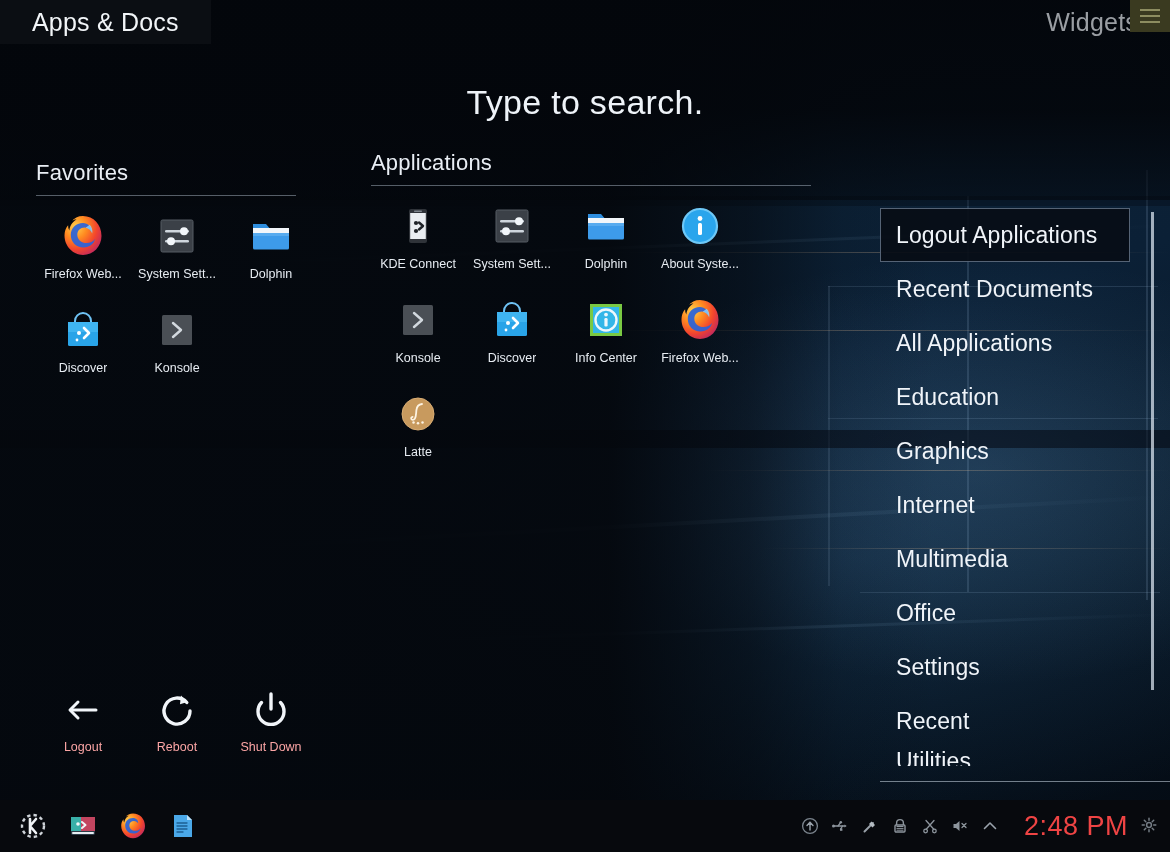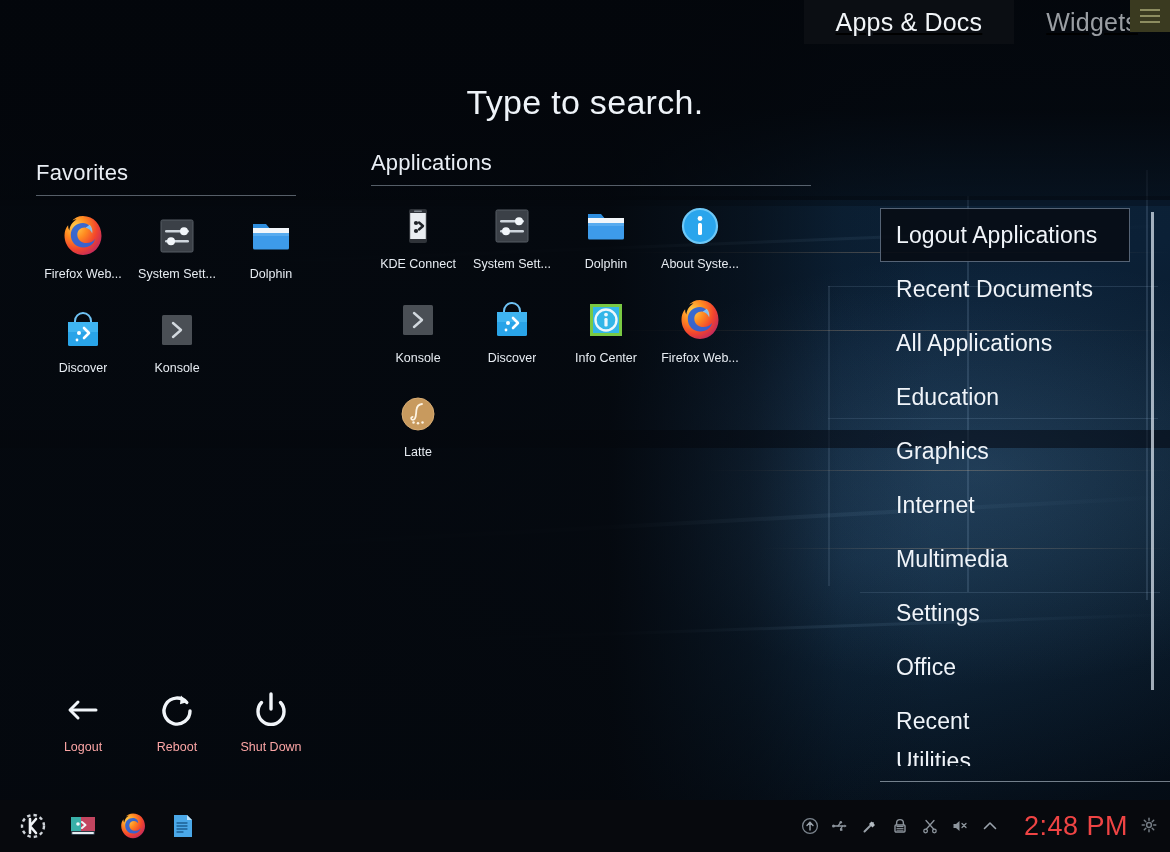--- a/index.html
+++ b/index.html
@@ -33,23 +33,22 @@
       linear-gradient(to right, rgba(4,7,12,.94) 0%, rgba(4,7,12,.93) 52%, rgba(4,7,12,.55) 64%, rgba(4,7,12,.12) 72%, rgba(4,7,12,0) 80%);
   }
   #topscrim{
     position:absolute; left:0; top:0; width:1170px; height:200px;
     background:linear-gradient(to bottom, rgba(3,6,11,.97) 0%, rgba(3,6,11,.92) 55%, rgba(3,6,11,.55) 100%);
   }
 
   
   #tabbar{
     position:absolute; left:0; top:0; width:1170px; height:44px;
-    display:flex; align-items:stretch; justify-content:flex-end; gap:0;
+    display:flex; align-items:stretch; justify-content:space-between; gap:0;
     z-index:30;
-    text-decoration:underline;
   }
   .tab{
     display:flex; align-items:center; justify-content:center;
     padding:0 32px; font-size:25px; letter-spacing:.2px;
     color:#9a9ea3; cursor:pointer; user-select:none;
   }
   .tab.selected{ color:#f2f5f8; background:#0b0e13; }
 
   #menu-button{
     position:absolute; right:0; top:0; width:40px; height:32px;
@@ -457,24 +456,24 @@
   <div class="cat">
     <span>Graphics</span>
     </div>
   <div class="cat">
     <span>Internet</span>
     </div>
   <div class="cat">
     <span>Multimedia</span>
     </div>
   <div class="cat">
+    <span>Office</span>
+    </div>
+  <div class="cat">
     <span>Settings</span>
-    </div>
-  <div class="cat">
-    <span>Office</span>
     </div>
   <div class="cat">
     <span>Recent</span>
     </div>
   <div class="cat clipped">
     <span>Utilities</span>
     </div>
 </div>
 <div id="cat-scrollbar"></div>
 <div id="cat-bottom-rule"></div>

